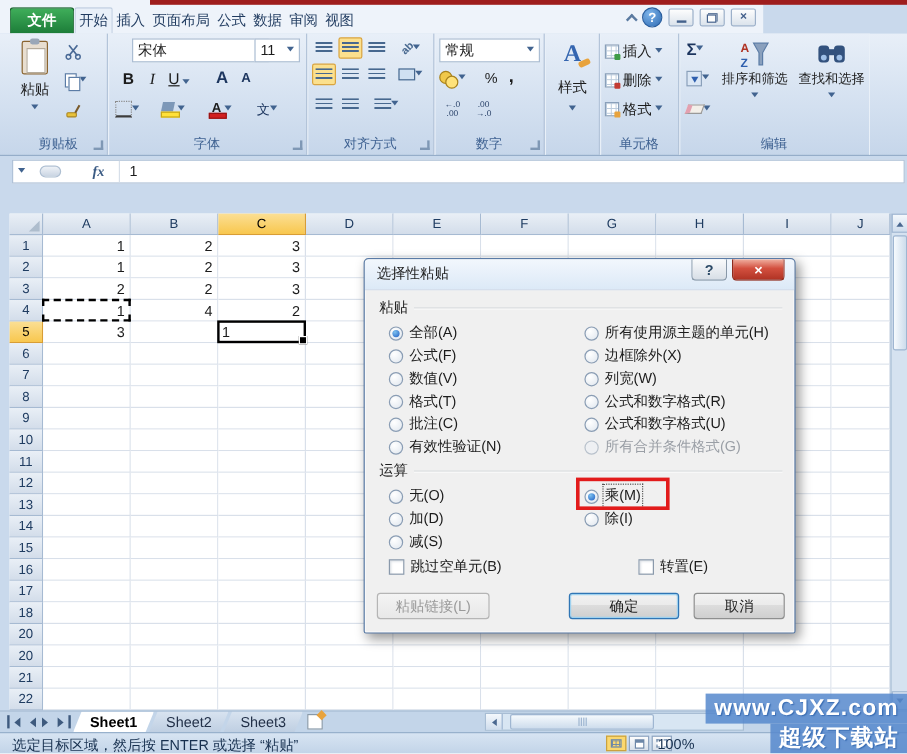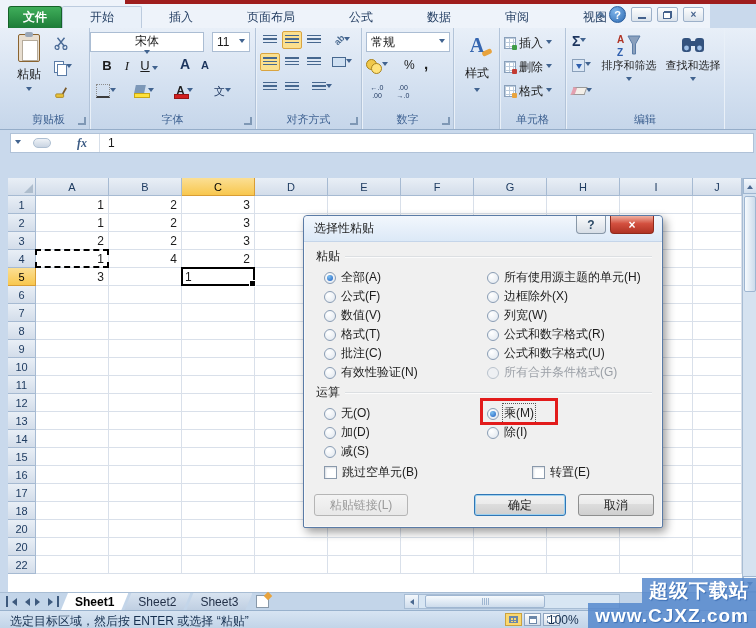--- a/index.html
+++ b/index.html
@@ -1,28 +1,28 @@
 <!DOCTYPE html>
 <html><head>
 <meta charset="utf-8">
 <style>
   * { margin:0; padding:0; box-sizing:border-box; }
   html,body { width:756px; height:628px; }
   body { font-family:"Liberation Sans","DejaVu Sans",sans-serif; font-size:12px; color:#1c1c1c; }
   #app { position:relative; width:756px; height:628px; overflow:hidden; background:#c9d9ec; }
 
   
-  #top-area { position:absolute; left:0; top:0; width:710px; height:28px; background:#eef3fa; }
+  #top-area { position:absolute; left:0; top:0; width:636px; height:28px; background:#eef3fa; }
   #top-strip { position:absolute; left:125px; top:0; width:631px; height:4px; background:#9e1d1d; }
   #tab-row { position:absolute; left:0; top:4px; width:756px; height:24px; display:flex; align-items:flex-end; }
   .file-tab { height:22px; margin-left:8px; padding:0 14px; display:flex; align-items:center;
     background:linear-gradient(#3fae5a,#1c7c38); border:1px solid #156229; border-bottom:none;
     border-radius:3px 3px 0 0; color:#fff; font-weight:bold; }
   #tabs { display:flex; height:22px; }
-  .tab { padding:0 27px; display:flex; align-items:center; color:#1f3a5f; }
+  .tab { padding:0 3px; display:flex; align-items:center; color:#1f3a5f; }
   .tab.active { background:#e9f0f9; border:1px solid #bccbde; border-bottom:none; border-radius:2px 2px 0 0; }
   #win-controls { position:absolute; right:6px; top:6px; display:flex; align-items:center; gap:5px; }
   .chev-up { width:7px; height:7px; border-top:2px solid #5a7aa0; border-right:2px solid #5a7aa0;
     transform:rotate(-45deg); margin-top:3px; }
   .help-btn { width:17px; height:17px; border-radius:50%; background:radial-gradient(circle at 35% 30%,#7db4ea,#2f6bb3);
     border:1px solid #2a5e9e; color:#fff; font-weight:bold; font-size:11px; display:flex; align-items:center; justify-content:center; }
   .wbtn { width:21px; height:15px; background:linear-gradient(#fdfdfd,#dbe3ec); border:1px solid #9cb0c9;
     border-radius:2px; display:flex; align-items:center; justify-content:center; color:#44618c; font-size:10px; font-weight:bold; }
   .min-glyph { width:8px; height:2px; background:#44618c; margin-top:6px; }
   .restore-glyph { position:relative; width:9px; height:8px; }
@@ -252,21 +252,21 @@
         <svg width="14" height="14" viewBox="0 0 16 16">
             <rect x="2" y="9" width="9" height="4" rx="1" fill="#e8c23a" stroke="#a8821c"></rect>
             <path d="M10 9 L14 2" stroke="#7a5a2a" stroke-width="2"></path>
           </svg>
       </span>
       <div class="glabel">剪贴板</div>
       <span class="launcher"></span>
     </div>
 
     <div class="rgroup" id="g-font">
-      <div class="combo" style="left:0; top:4px; width:114px;flex-direction:column;">
+      <div class="combo" style="left:20px; top:4px; width:114px;">
         <span>宋体</span>
           <span class="dd"></span>
       </div>
       <div class="combo" style="left:122px; top:4px; width:38px;">
         <span>11</span>
           <span class="dd"></span>
       </div>
       <span class="fbtn" style="left:8px; top:30px; font-weight:bold;">B</span>
       <span class="fbtn" style="left:28px; top:30px; font-style:italic; font-family:'Liberation Serif','DejaVu Serif',serif;">I</span>
       <span class="fbtn" style="left:46px; top:30px; text-decoration:underline;">U</span>
@@ -707,20 +707,33 @@
         <div class="gcell" style="width: 73px;"></div>
         <div class="gcell" style="width: 73px;"></div>
         <div class="gcell" style="width: 73px;"></div>
         <div class="gcell" style="width: 73px;"></div>
         <div class="gcell" style="width: 73px;"></div>
         <div class="gcell" style="width: 73px;"></div>
         <div class="gcell" style="width: 73px;"></div>
         <div class="gcell" style="width: 49px;"></div>
       </div>
       <div class="grow">
+        <div class="gh" style="width: 28px;">21</div>
+        <div class="gcell" style="width: 73px;"></div>
+        <div class="gcell" style="width: 73px;"></div>
+        <div class="gcell" style="width: 73px;"></div>
+        <div class="gcell" style="width: 73px;"></div>
+        <div class="gcell" style="width: 73px;"></div>
+        <div class="gcell" style="width: 73px;"></div>
+        <div class="gcell" style="width: 73px;"></div>
+        <div class="gcell" style="width: 73px;"></div>
+        <div class="gcell" style="width: 73px;"></div>
+        <div class="gcell" style="width: 49px;"></div>
+      </div>
+      <div class="grow">
         <div class="gh" style="width: 28px;">22</div>
         <div class="gcell" style="width: 73px;"></div>
         <div class="gcell" style="width: 73px;"></div>
         <div class="gcell" style="width: 73px;"></div>
         <div class="gcell" style="width: 73px;"></div>
         <div class="gcell" style="width: 73px;"></div>
         <div class="gcell" style="width: 73px;"></div>
         <div class="gcell" style="width: 73px;"></div>
         <div class="gcell" style="width: 73px;"></div>
         <div class="gcell" style="width: 73px;"></div>
@@ -890,17 +903,17 @@
           <span class="vb-page"></span>
         </span>
       <span class="vbtn">
           <span class="vb-break"></span>
         </span>
     </span>
     <span id="zoom-text">100%</span>
   </div>
 
   <div id="watermark">
+    <span class="wm-line">www.CJXZ.com</span>
     <span class="wm-line">超级下载站</span>
-    <span class="wm-line">www.CJXZ.com</span>
   </div>
 
 </div>
 
 </body></html>

